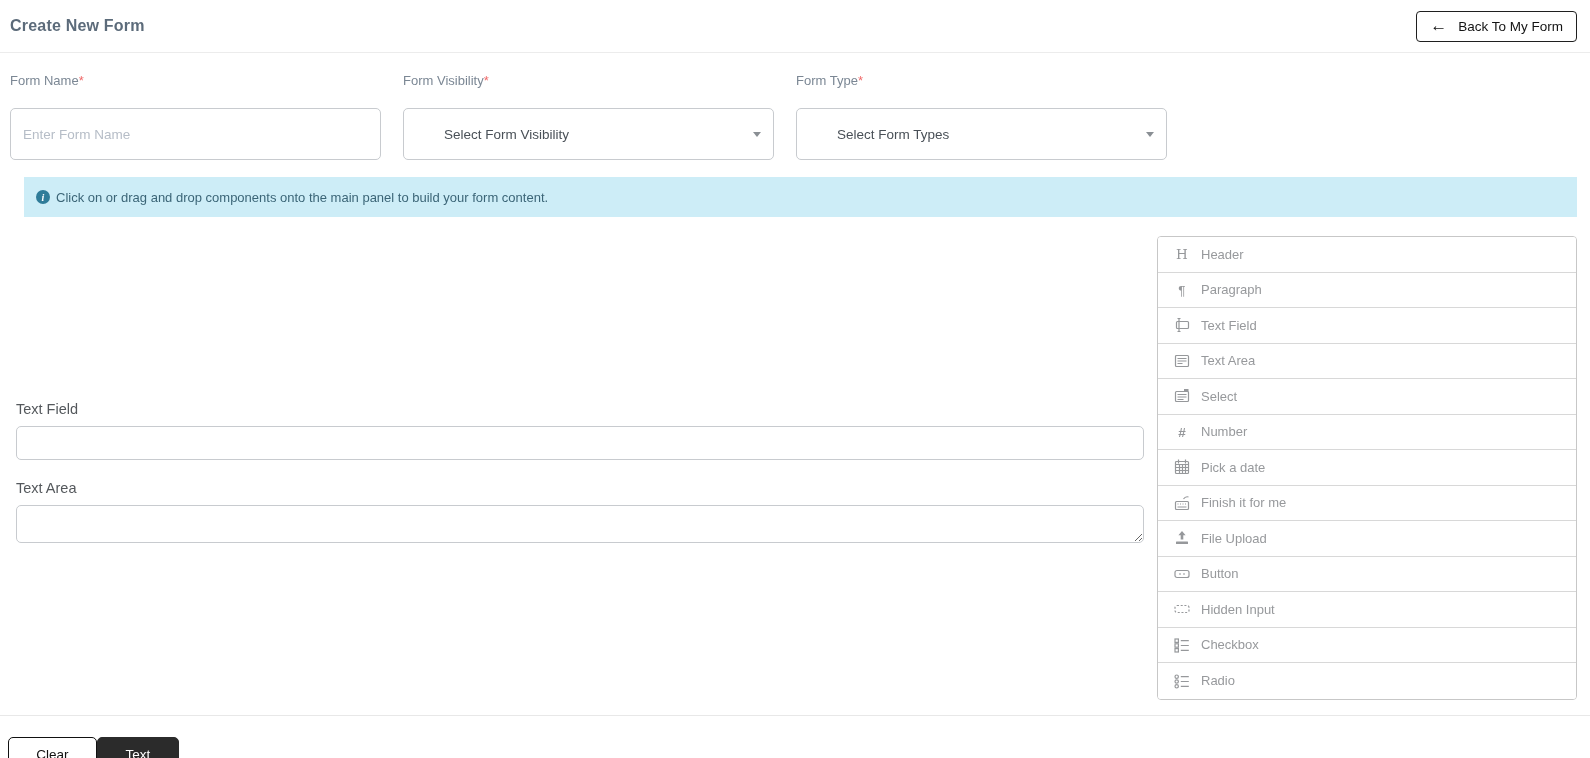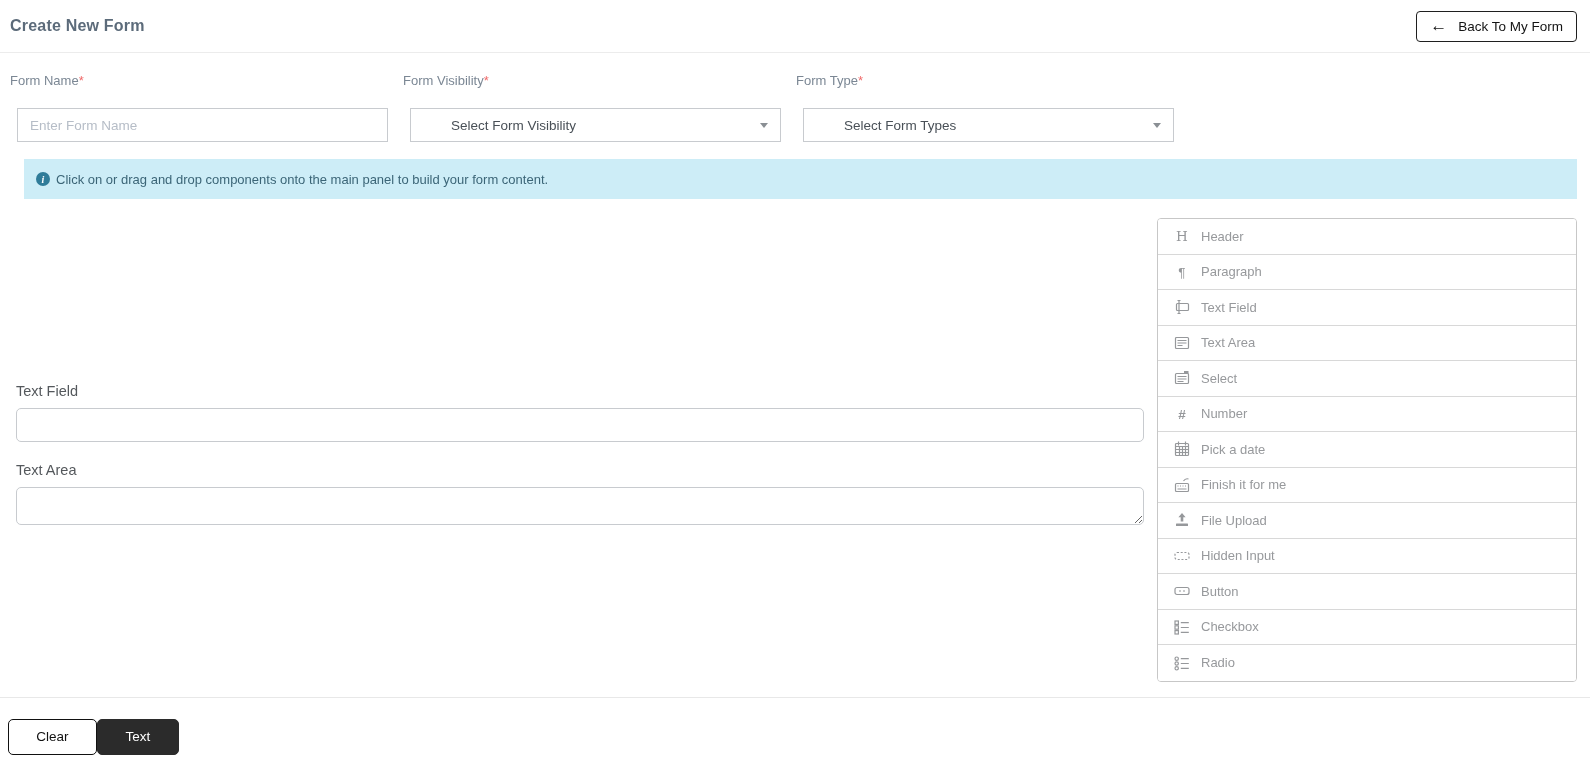--- a/index.html
+++ b/index.html
@@ -19,23 +19,23 @@
     font-family: "Liberation Sans", sans-serif;
   }
   .back-arrow { font-size: 17px; line-height: 1; position: relative; top: -1px; }
 
   
   .meta-row { display: flex; gap: 22px; padding: 20px 13px 0 10px; }
   .meta-field { width: 371px; }
   .meta-label { font-size: 13px; color: #7b8794; display: block; margin-bottom: 20px; }
   .req-marker { color: #f06a6a; }
   .meta-input, .meta-select {
-    width: 100%; height: 34px; border: 1px solid #c8cbcf; border-radius: 0;
+    width: 100%; height: 52px; border: 1px solid #c8cbcf; border-radius: 5px;
     background: #fff; font-size: 13.5px; padding: 0 12px; color: #495057;
-    font-family: "Liberation Sans", sans-serif; outline: none; margin-left: 7px;
+    font-family: "Liberation Sans", sans-serif; outline: none;
   }
   .meta-input::placeholder { color: #b6bdc7; }
   .meta-select { display: flex; align-items: center; justify-content: space-between; cursor: pointer; padding-left: 40px; }
   .chevron-down {
     width: 0; height: 0; border-left: 4px solid transparent; border-right: 4px solid transparent;
     border-top: 5px solid #8a8f94; margin-left: 8px; flex: none;
   }
 
   
   .info-banner {
@@ -209,33 +209,33 @@
           <svg viewBox="0 0 16 16">
             <path d="M8 1 L11.6 5.2 H9.3 V9.5 H6.7 V5.2 H4.4 Z" fill="currentColor"></path>
             <rect x="2" y="11.5" width="12" height="2.6" rx="0.5" fill="currentColor"></rect>
           </svg>
         </span>
         <span>File Upload</span>
       </div>
       <div class="component-item">
         <span class="component-icon">
           <svg viewBox="0 0 16 16">
-            <rect x="1" y="4.5" width="14" height="7" rx="2" fill="none" stroke="currentColor" stroke-width="1.2" stroke-dasharray="2 1.7"></rect>
-          </svg>
-        </span>
-        <span>Hidden Input</span>
-      </div>
-      <div class="component-item">
-        <span class="component-icon">
-          <svg viewBox="0 0 16 16">
             <rect x="1" y="4.5" width="14" height="7" rx="2" fill="none" stroke="currentColor" stroke-width="1.2"></rect>
             <path d="M5 8h2M9 8h2" fill="none" stroke="currentColor" stroke-width="1.2"></path>
           </svg>
         </span>
         <span>Button</span>
+      </div>
+      <div class="component-item">
+        <span class="component-icon">
+          <svg viewBox="0 0 16 16">
+            <rect x="1" y="4.5" width="14" height="7" rx="2" fill="none" stroke="currentColor" stroke-width="1.2" stroke-dasharray="2 1.7"></rect>
+          </svg>
+        </span>
+        <span>Hidden Input</span>
       </div>
       <div class="component-item">
         <span class="component-icon">
           <svg viewBox="0 0 16 16">
             <rect x="1" y="2" width="3.4" height="3.4" fill="none" stroke="currentColor" stroke-width="1.2"></rect>
             <rect x="1" y="6.8" width="3.4" height="3.4" fill="none" stroke="currentColor" stroke-width="1.2"></rect>
             <rect x="1" y="11.6" width="3.4" height="3.4" fill="none" stroke="currentColor" stroke-width="1.2"></rect>
             <path d="M6.8 3.7h8M6.8 8.5h8M6.8 13.3h8" fill="none" stroke="currentColor" stroke-width="1.2"></path>
           </svg>
         </span>

